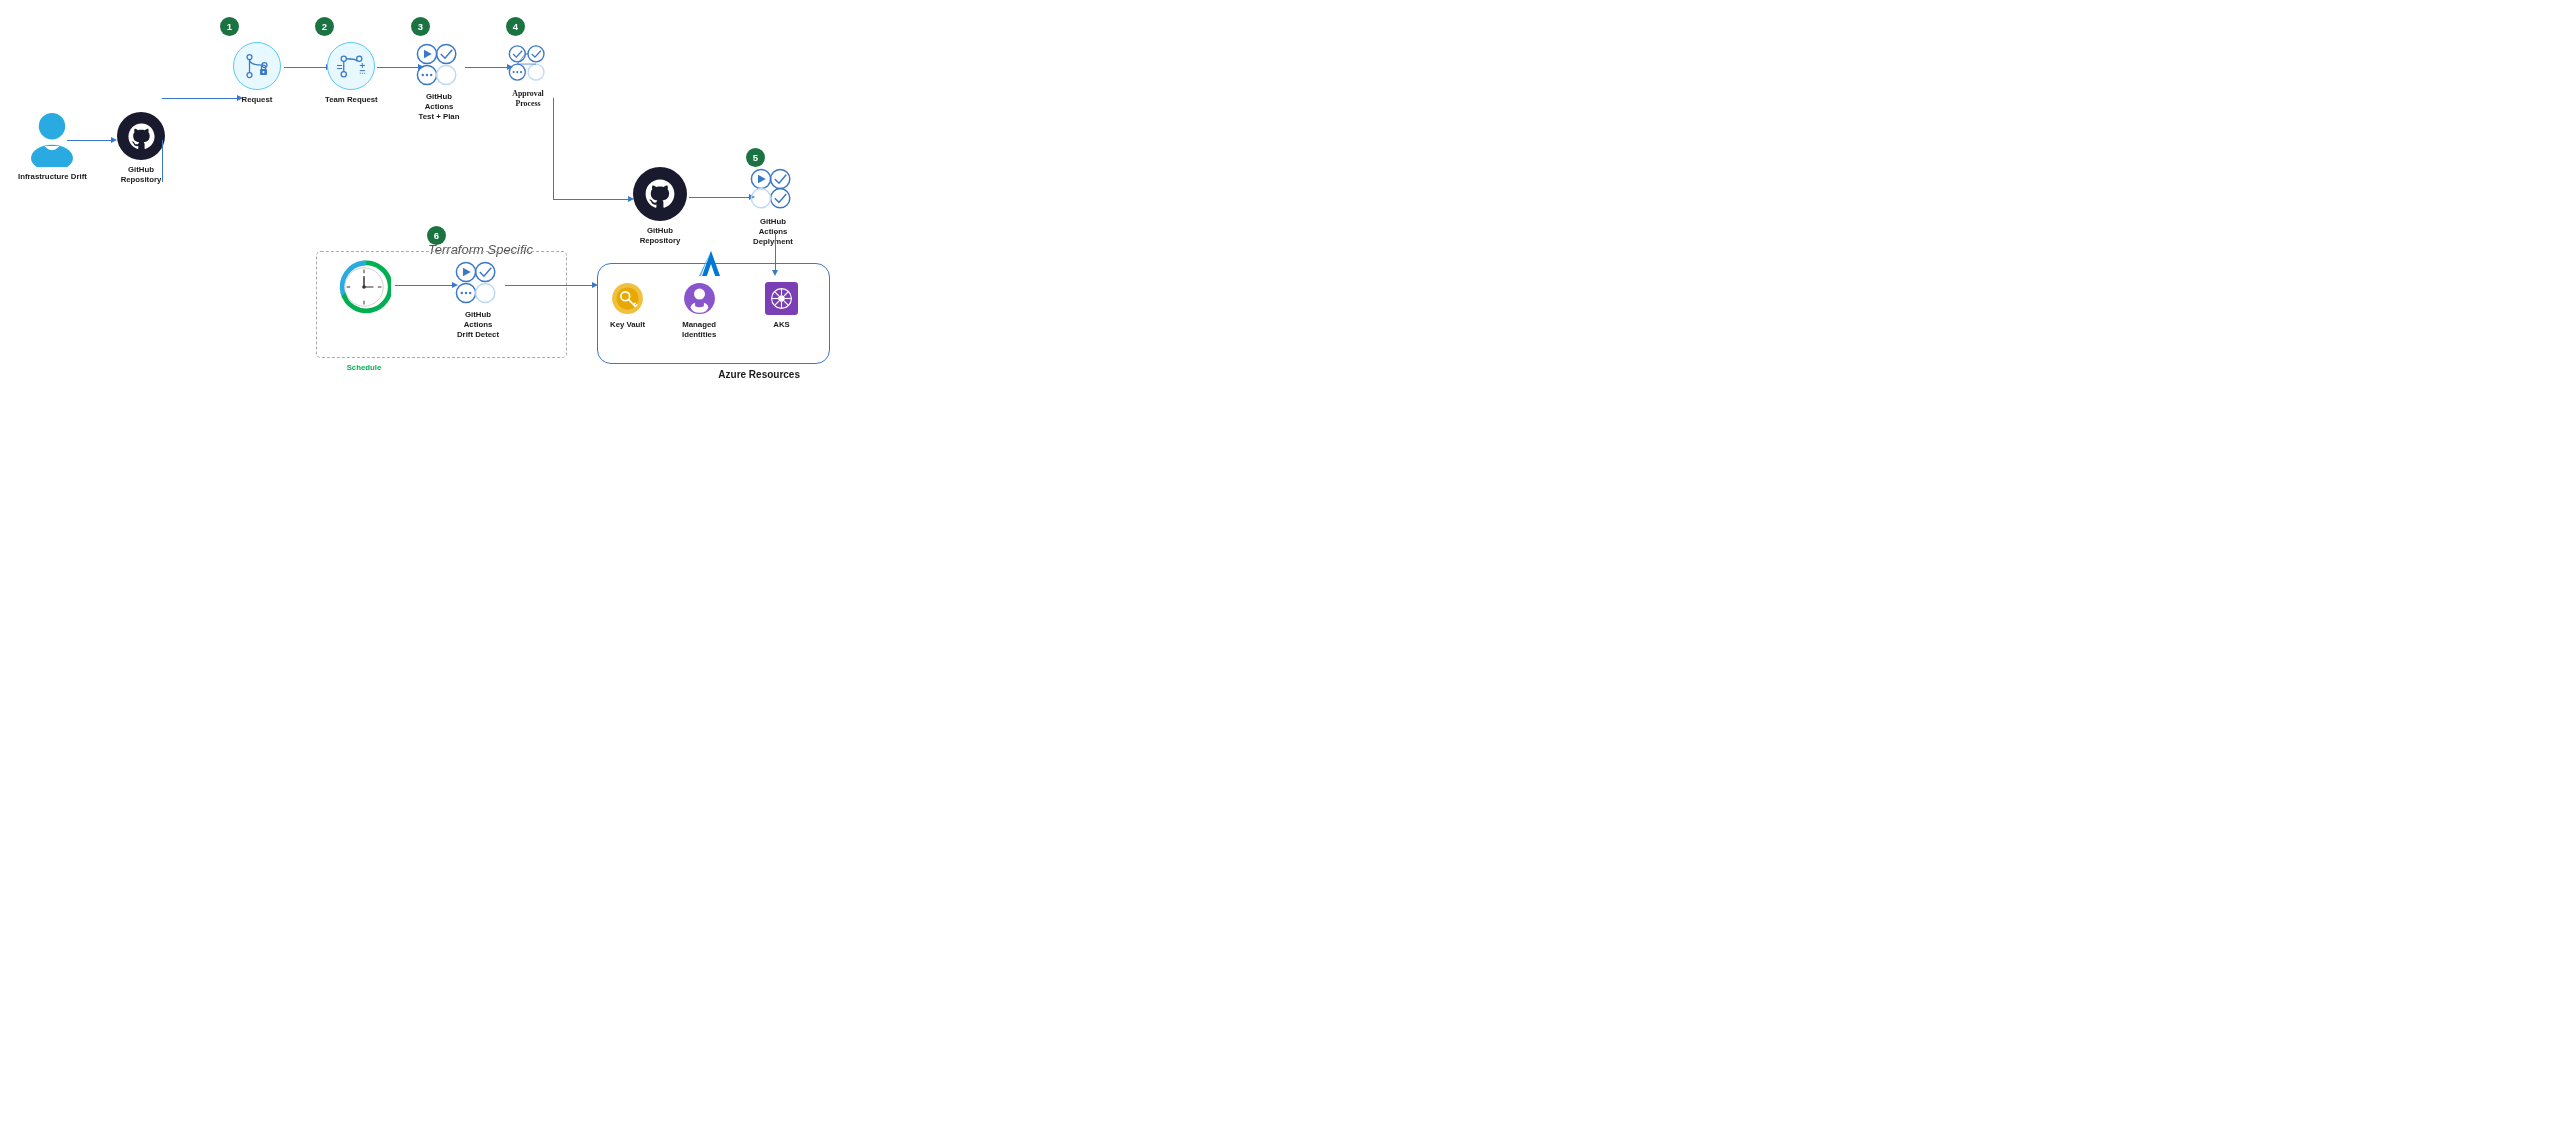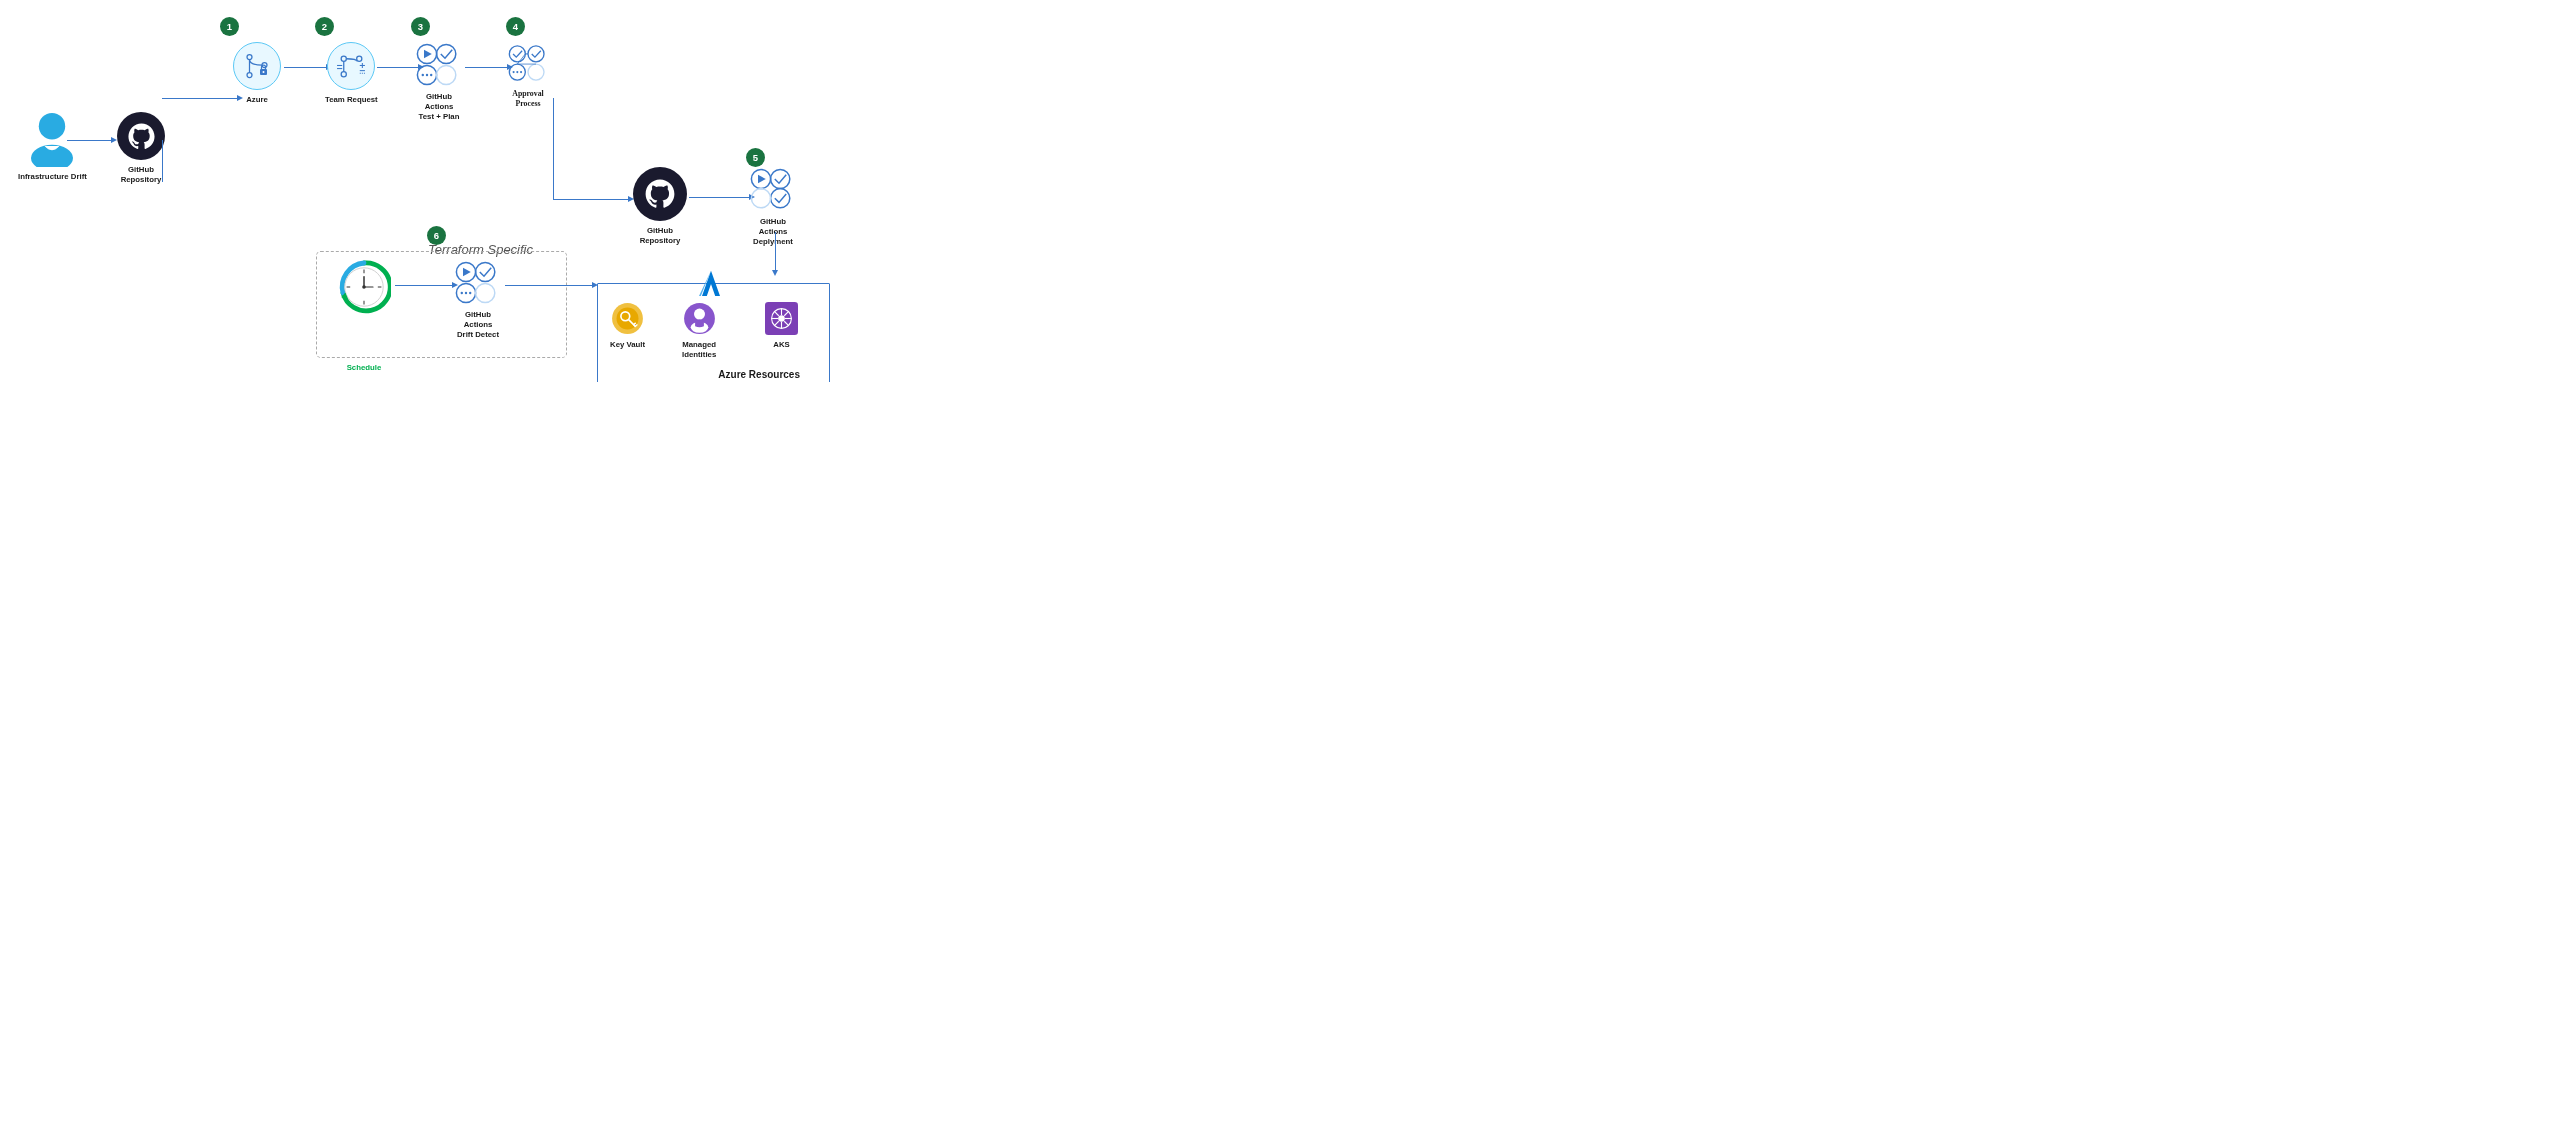--- a/index.html
+++ b/index.html
@@ -62,22 +62,21 @@
     .terraform-label {
       position: absolute;
       font-style: italic;
       color: #555;
       font-size: 13px;
     }
 
     .azure-box {
       position: absolute;
       border: 1.2px solid #3a78c9;
-      border-radius: 1px;
-      margin-top: 20px;
+      border-radius: 14px;
     }
     .azure-label {
       position: absolute;
       font-weight: 700;
       font-size: 10px;
       color: #1a1a1a;
       text-align: right;
     }
 
     
@@ -171,21 +170,21 @@
         <circle cx="15" cy="48" r="5" fill="none" stroke="#3a78c9" stroke-width="2.5"></circle>
         <circle cx="45" cy="28" r="5" fill="none" stroke="#3a78c9" stroke-width="2.5"></circle>
         <line x1="15" y1="17" x2="15" y2="43" stroke="#3a78c9" stroke-width="2.5"></line>
         <path d="M15 17 Q15 28 40 28" fill="none" stroke="#3a78c9" stroke-width="2.5"></path>
 
         <rect x="36" y="36" width="14" height="12" rx="2" fill="#3a78c9"></rect>
         <path d="M39 36 v-4 a4 4 0 0 1 8 0 v4" fill="none" stroke="#3a78c9" stroke-width="2.5"></path>
         <circle cx="43" cy="42" r="2" fill="white"></circle>
       </svg>
     </div>
-    <div class="icon-label">Azure</div>
+    <div class="icon-label">Request</div>
   </div>
 
   <div style="position:absolute;left:284px;top:67px;width:44px;height:1.2px;background:#3a78c9;"></div>
   <div style="position:absolute;left:326px;top:64px;width:0;height:0;border-top:3.6px solid transparent;border-bottom:3.6px solid transparent;border-left:6px solid #3a78c9;"></div>
 
   <div class="icon-box" style="left:325px;top:42px;">
     <div class="branch-circle">
       <svg width="31" height="31" viewBox="0 0 60 60">
 
         <circle cx="15" cy="45" r="5" fill="none" stroke="#3a78c9" stroke-width="2.5"></circle>

